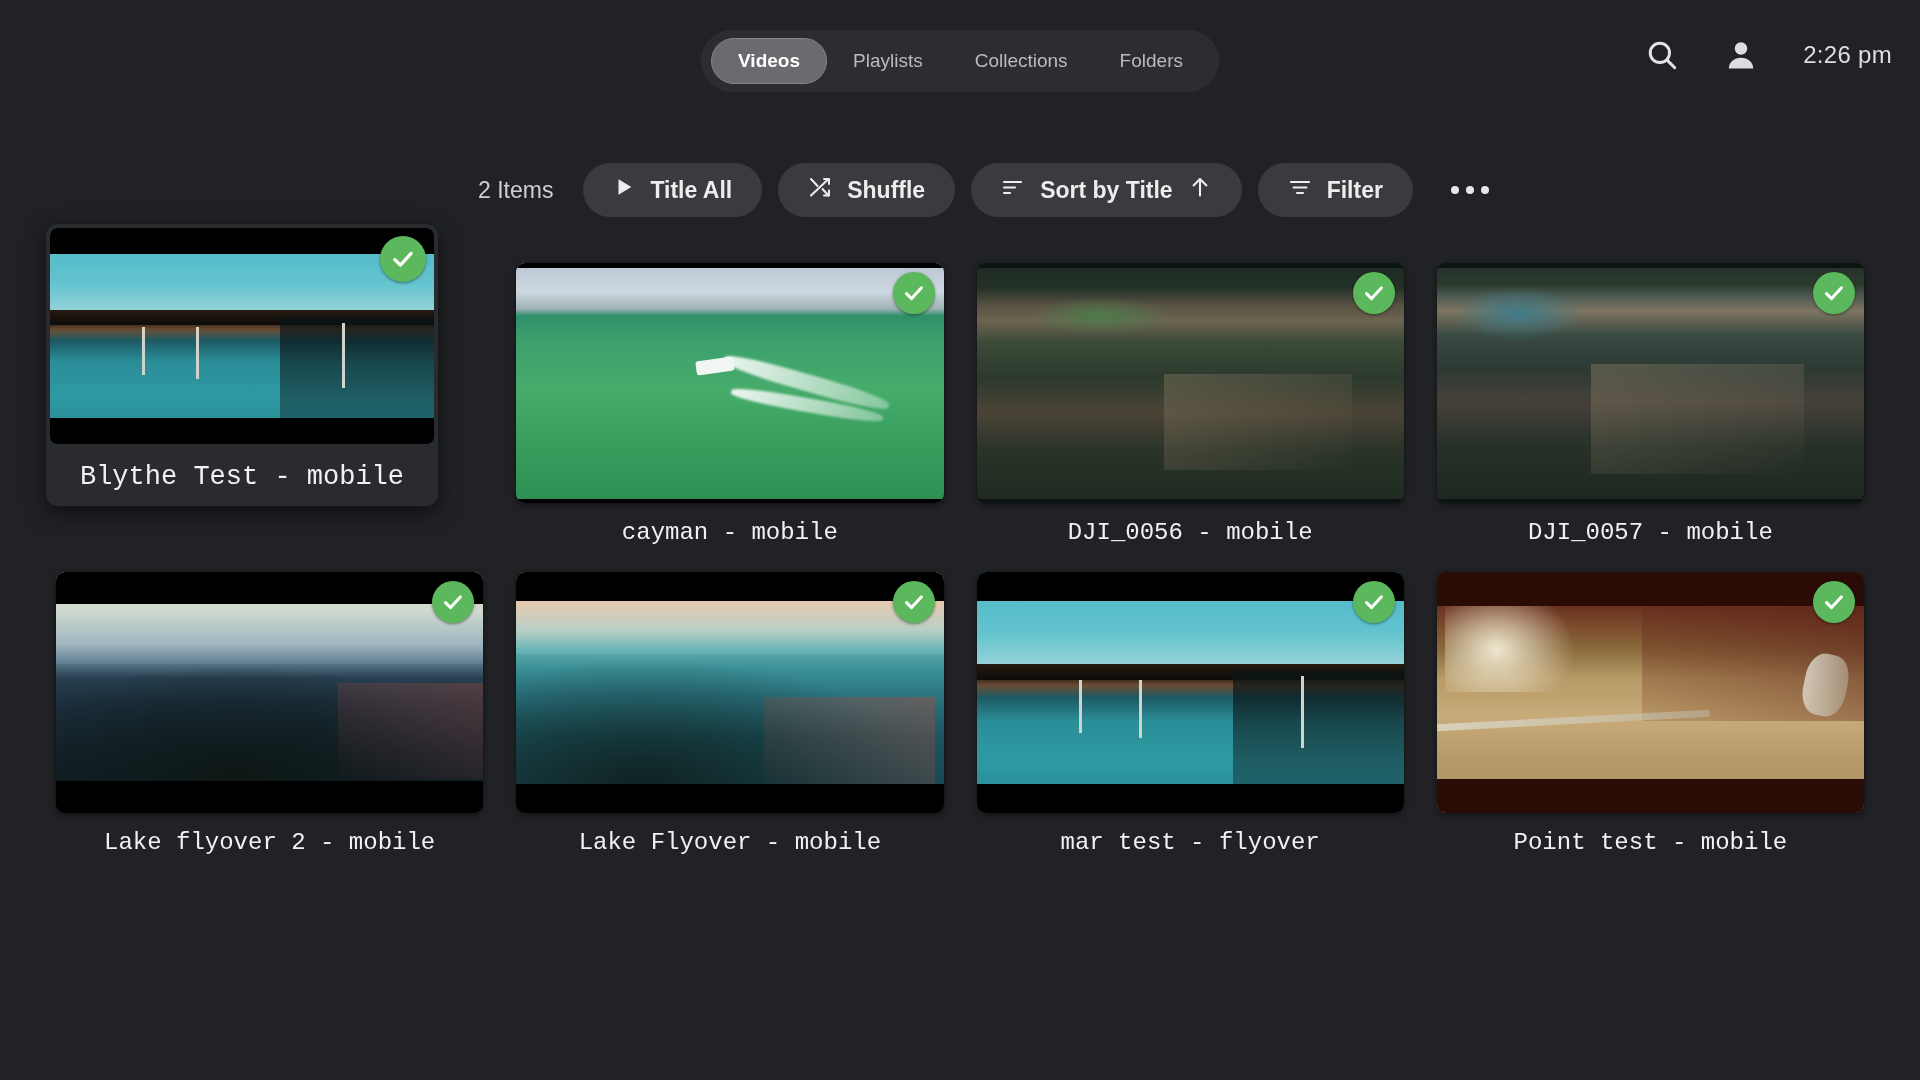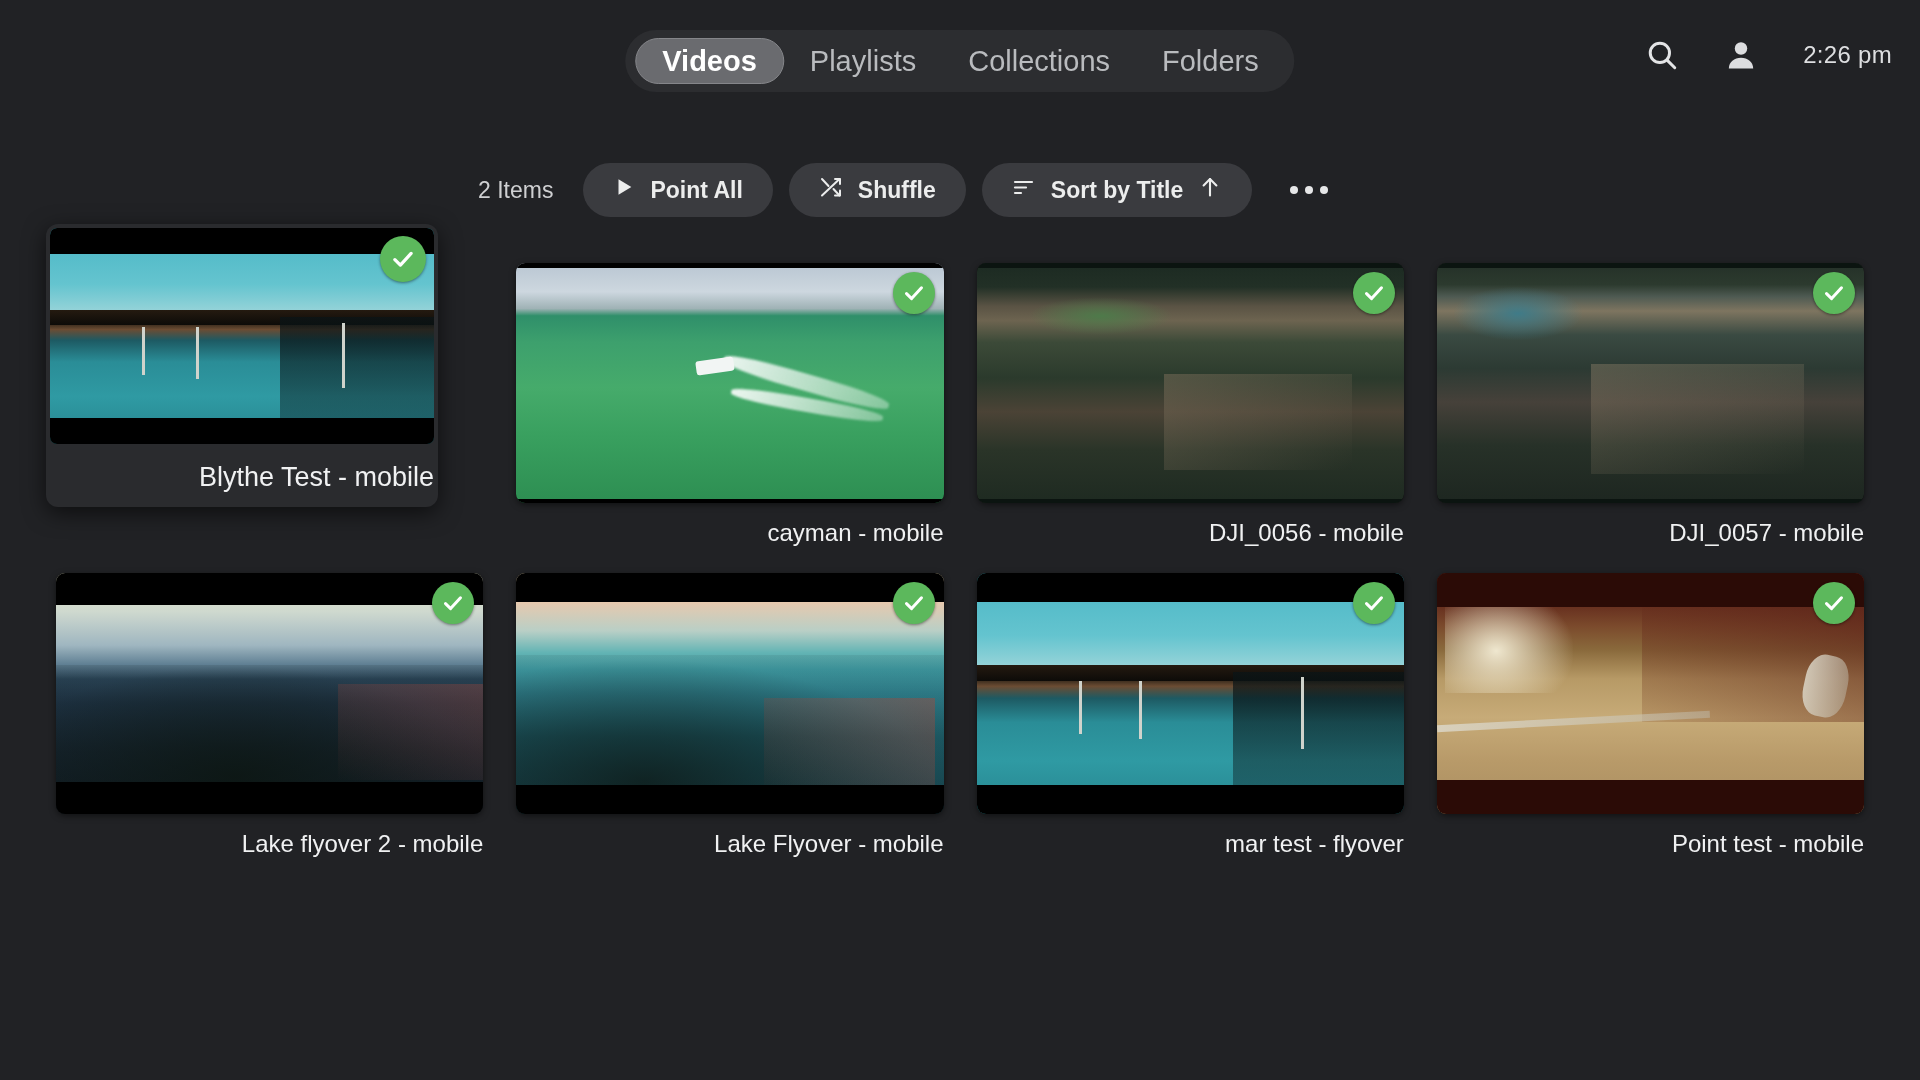--- a/index.html
+++ b/index.html
@@ -27,21 +27,21 @@
     display: flex;
     align-items: center;
     gap: 0;
     background: #2c2d30;
     border-radius: 34px;
     padding: 8px 10px;
     height: 62px;
   }
 
   .nav-tab {
-    font-size: 29px;
+    font-size: 19px;
     color: #b9bbbe;
     padding: 0 26px;
     height: 46px;
     line-height: 46px;
     border-radius: 26px;
     white-space: nowrap;
     cursor: pointer;
     user-select: none;
   }
   .nav-tab.active {
@@ -125,23 +125,24 @@
     display: grid;
     grid-template-columns: repeat(4, 1fr);
     column-gap: 33px;
     row-gap: 18px;
   }
 
   .card {
     position: relative;
     display: flex;
     flex-direction: column;
-    align-items: flex-end;
+    align-items: center;
     padding-top: 8px;
     cursor: pointer;
+    font-family: Liberation Mono, monospace;
   }
 
   .thumb-wrap {
     position: relative;
     width: 100%;
     border-radius: 9px;
     overflow: hidden;
     background: #000;
     aspect-ratio: 16 / 9;
     box-shadow: 0 2px 6px rgba(0,0,0,0.5);
@@ -331,21 +332,21 @@
 <div class="toolbar">
 
   <span class="items-count">2 Items</span>
 
   <button class="pill-btn">
     <span>
       <svg width="22" height="22" viewBox="0 0 24 24" fill="#eceded">
           <path d="M6 3.6 L20 12 L6 20.4 Z"></path>
         </svg>
     </span>
-    <span>Point All</span>
+    <span>Title All</span>
   </button>
 
   <button class="pill-btn">
     <span>
       <svg width="24" height="24" viewBox="0 0 24 24" fill="none" stroke="#eceded" stroke-width="2" stroke-linecap="round" stroke-linejoin="round">
         <path d="M3 4 L9.5 11"></path>
         <path d="M14.5 14 L20.5 20.5"></path>
         <path d="M3 20.5 L20.5 4"></path>
         <path d="M16 4 L21 4 L21 9"></path>
         <path d="M16 20.5 L21 20.5 L21 15.5"></path>
@@ -364,20 +365,30 @@
     </span>
     <span>Sort by Title</span>
     <span>
       <svg width="24" height="24" viewBox="0 0 24 24" fill="none" stroke="#eceded" stroke-width="2.1" stroke-linecap="round" stroke-linejoin="round">
         <line x1="12" y1="20.5" x2="12" y2="4"></line>
         <polyline points="5.6,10.4 12,4 18.4,10.4"></polyline>
       </svg>
     </span>
   </button>
 
+  <button class="pill-btn">
+    <span>
+      <svg width="24" height="24" viewBox="0 0 24 24" stroke="#eceded" stroke-width="2.2" stroke-linecap="round">
+        <line x1="3" y1="7" x2="21" y2="7"></line>
+        <line x1="5.6" y1="12.5" x2="18.4" y2="12.5"></line>
+        <line x1="9" y1="18" x2="15" y2="18"></line>
+      </svg>
+    </span>
+    <span>Filter</span>
+  </button>
 
   <button class="more-btn">
     <span class="dot"></span>
     <span class="dot"></span>
     <span class="dot"></span>
   </button>
 </div>
 
 <div class="grid">
 

